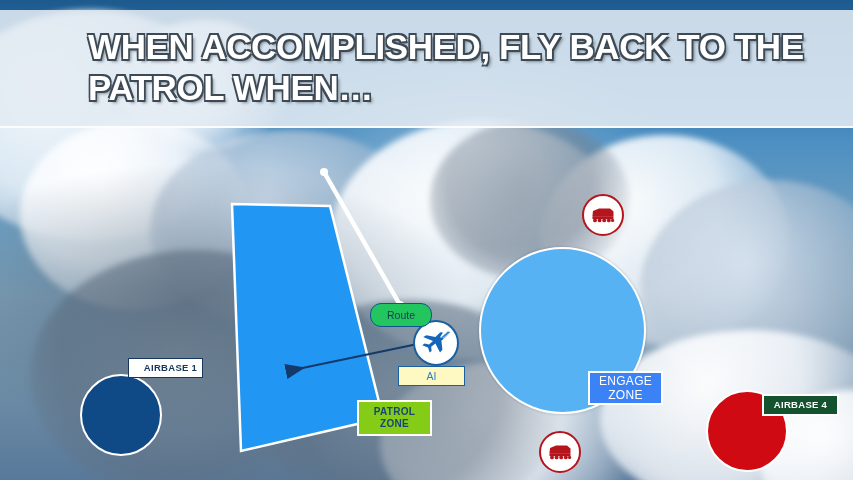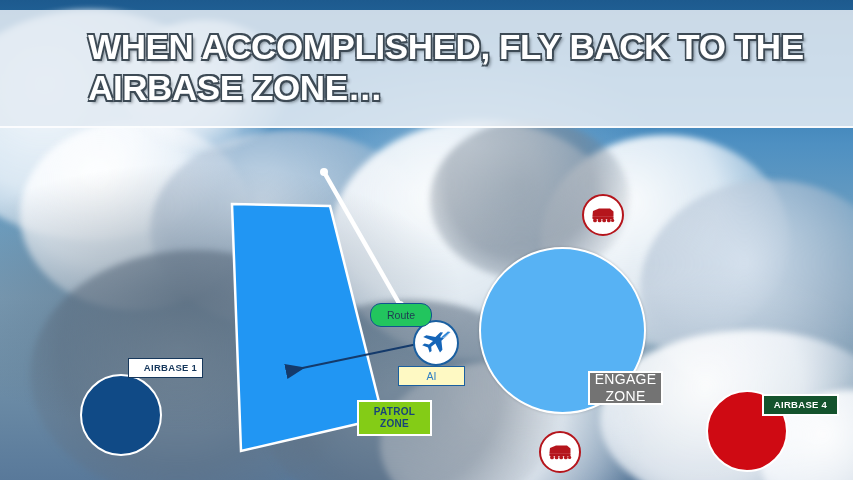--- a/index.html
+++ b/index.html
@@ -86,22 +86,22 @@
     background:#fef9c3;border:1.5px solid #1a5fa0;
     color:#2f7fc4;font-size:10.5px;
   }
   .lbl-patrol{
     left:357px;top:400px;width:75px;height:36px;
     background:#84cc16;border:2px solid #ffffff;
     color:#18447a;font-size:10px;font-weight:bold;letter-spacing:.3px;
   }
   .lbl-engage{
     left:588px;top:371px;width:75px;height:34px;
-    background:#737373;border:2px solid #ffffff;
-    color:#ffffff;font-size:14px;letter-spacing:.3px;
+    background:#3b82f6;border:2px solid #ffffff;
+    color:#ffffff;font-size:12px;letter-spacing:.3px;
   }
   .lbl-airbase1{
     left:128px;top:358px;width:75px;height:20px;
     background:#ffffff;border:1.5px solid #17385c;
     color:#17385c;font-size:9.5px;font-weight:bold;letter-spacing:.3px;padding-left:10px;
   }
   .lbl-airbase4{
     left:762px;top:394px;width:77px;height:22px;
     background:#14532d;border:2px solid #ffffff;
     color:#ffffff;font-size:9.5px;font-weight:bold;letter-spacing:.3px;
@@ -140,21 +140,21 @@
   <div class="cloud" style="left:600px;  top:330px; width:300px;height:180px;"></div>
   <div class="cloud" style="left:380px;  top:360px; width:260px;height:170px;"></div>
   <div class="cloud dark" style="left:30px;  top:250px; width:330px;height:250px;"></div>
   <div class="cloud dark" style="left:260px; top:300px; width:300px;height:220px;"></div>
   <div class="cloud dark" style="left:430px; top:120px; width:200px;height:160px;"></div>
   <div class="cloud" style="left:760px;  top:390px; width:180px;height:140px;"></div>
   <div class="cloud" style="left:120px;  top:20px;  width:170px;height:130px;"></div>
   <div class="haze"></div>
 
   <div class="header-band"></div>
-  <div class="slide-title">WHEN ACCOMPLISHED, FLY BACK TO THE AIRBASE ZONE…</div>
+  <div class="slide-title">WHEN ACCOMPLISHED, FLY BACK TO THE PATROL WHEN…</div>
 
   <svg class="overlay-svg">
     <polygon points="232,204 330,206 383,418 241,451" fill="#2196f3" stroke="#ffffff" stroke-width="2.5"></polygon>
   </svg>
 
   <div class="engage-circle"></div>
 
   <div class="airbase-blue"></div>
   <div class="airbase-red"></div>
 

